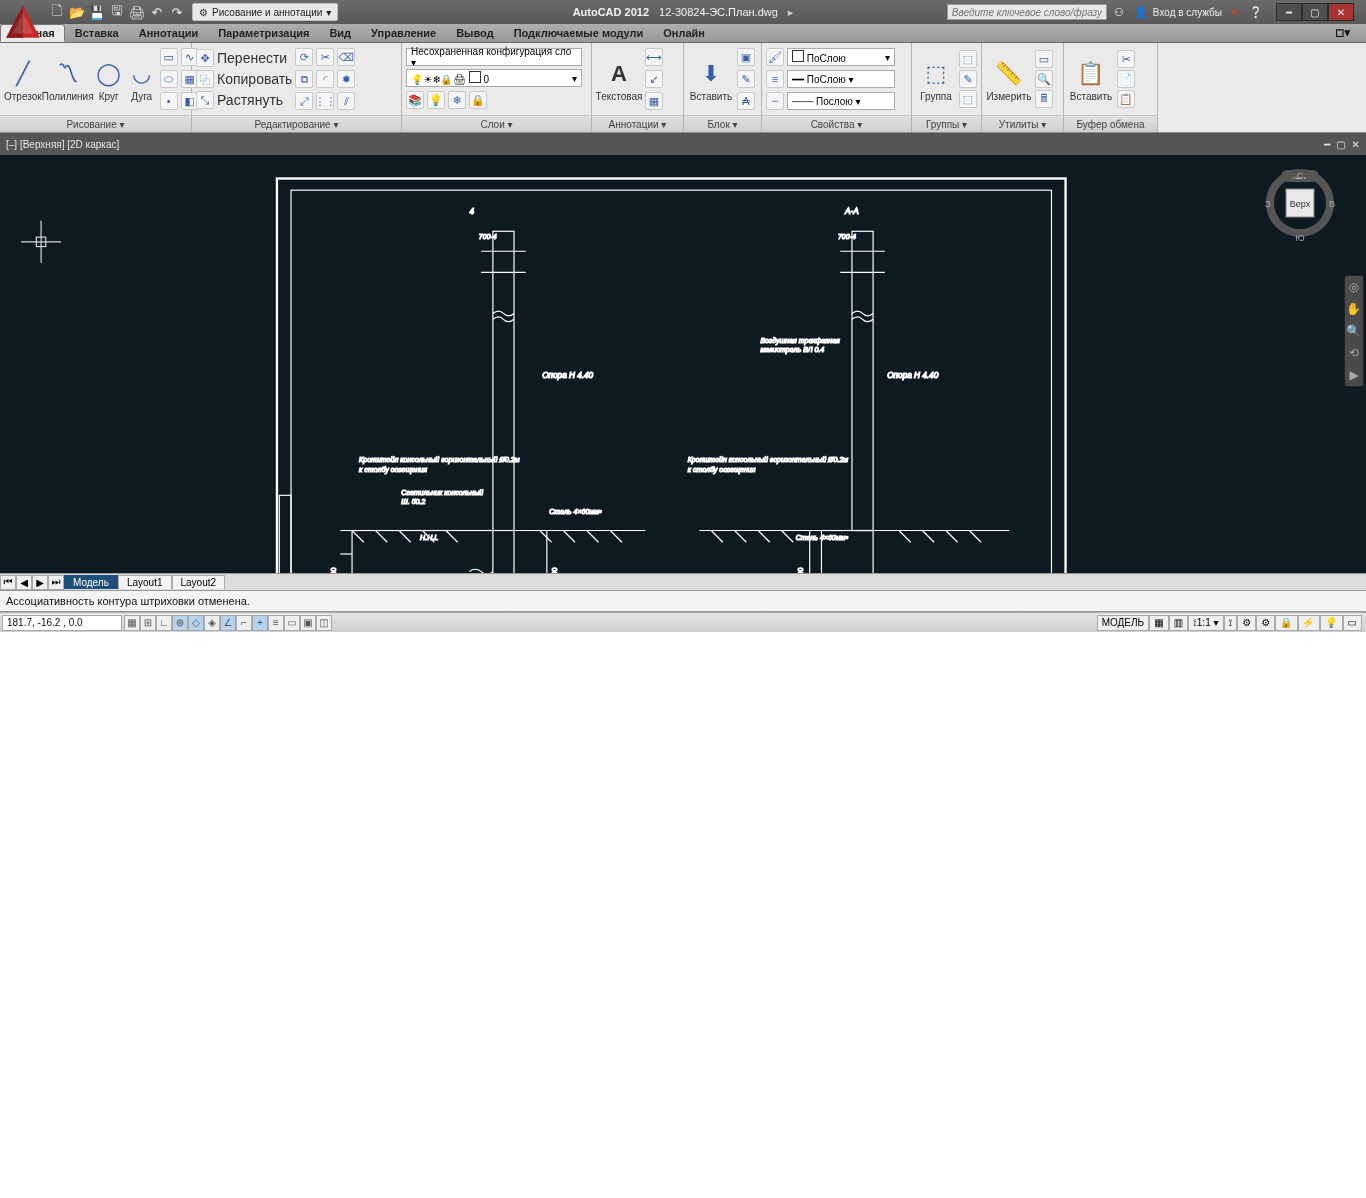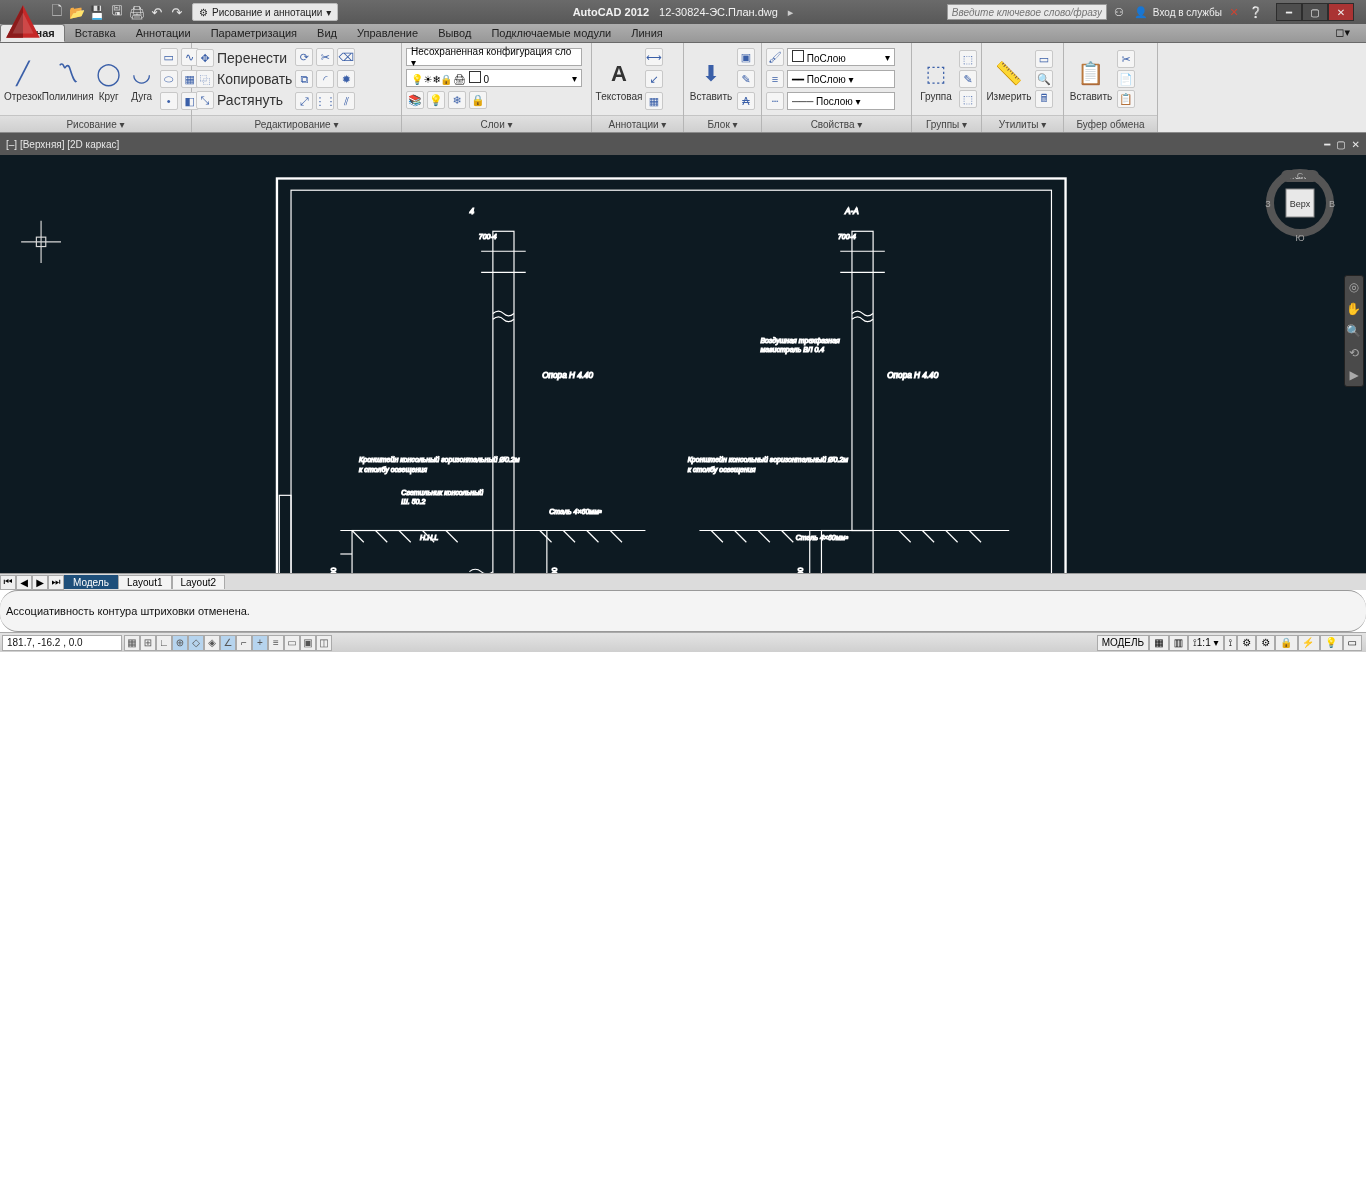--- a/index.html
+++ b/index.html
@@ -13,21 +13,21 @@
 .title-doc { color:#f2f2f2; }
 .title-right { margin-left:auto; display:flex; align-items:center; gap:2px; padding-right:12px; }
 .search-input { background:#e8e8e8; color:#888; border:1px solid #999; height:16px; padding:0 4px; font-size:10px; font-style:italic; width:160px; }
 .tiny { width:20px; height:16px; display:flex; align-items:center; justify-content:center; color:#eee; font-size:11px; }
 .winbtns { display:flex; margin-left:8px; }
 .winbtn { width:26px; height:18px; background:#4e4e4e; border:1px solid #2d2d2d; display:flex; align-items:center; justify-content:center; color:#eee; font-size:10px; }
 .winbtn.close { background:#a33; }
 .app-logo { width:42px; height:42px; position:absolute; left:2px; top:2px; z-index:20; }
 .app-logo svg { width:100%; height:100%; }
 .tabs { height:19px; background:linear-gradient(#aeaeae,#989898); display:flex; align-items:flex-end; gap:0; border-bottom:1px solid #6a6a6a; }
-.tab { padding:2px 9px; font-size:11px; color:#222; border:1px solid transparent; }
+.tab { padding:2px 9px; font-size:11px; color:#222; border:1px solid transparent;font-weight:bold; }
 .tab.active { background:#eaeaea; border-radius:3px 3px 0 0; border-color:#777 #777 #eaeaea; font-weight:600; }
 .tab.col { margin-left:auto; margin-right:6px; color:#111; }
 .ribbon { height:90px; background:#eaeaea; border-bottom:1px solid #8a8a8a; display:flex; }
 .panel { border-right:1px solid #b5b5b5; display:flex; flex-direction:column; }
 .panel-body { flex:1; display:flex; align-items:center; padding:2px 4px; gap:3px; }
 .panel-title { height:17px; background:linear-gradient(#e0e0e0,#cfcfcf); border-top:1px solid #c4c4c4; font-size:10px; color:#444; display:flex; align-items:center; justify-content:center; gap:3px; }
 .big-tool { width:46px; display:flex; flex-direction:column; align-items:center; gap:2px; padding-top:2px; }
 .big-tool .ic { width:30px; height:30px; display:flex; align-items:center; justify-content:center; font-size:22px; color:#3a5fa8; }
 .big-tool .lbl { font-size:10px; color:#333; }
 .col { display:flex; flex-direction:column; gap:2px; }
@@ -41,21 +41,21 @@
 .vp-header .r { display:flex; gap:6px; }
 .canvas { position:relative; background:#0d1a22; height:418px; overflow:hidden; }
 .canvas svg { position:absolute; inset:0; }
 .viewcube { position:absolute; right:26px; top:12px; width:80px; height:84px; }
 .navbar { position:absolute; right:2px; top:120px; width:20px; background:#4a4a4a; border:1px solid #222; border-radius:3px; padding:4px 0; display:flex; flex-direction:column; gap:8px; align-items:center; }
 .navbar span { color:#aaa; font-size:12px; }
 .sheet-tabs { height:17px; background:#dcdcdc; display:flex; align-items:center; border-top:1px solid #999; }
 .stb { width:16px; height:15px; border:1px solid #aaa; background:#f0f0f0; display:flex; align-items:center; justify-content:center; font-size:10px; }
 .stab { padding:1px 8px; font-size:10px; background:#f4f4f4; border:1px solid #aaa; border-bottom:none; }
 .stab.active { background:#1e4f7a; color:#fff; border-color:#1e4f7a; }
-.cmd { background:#f4f4f4; border-top:1px solid #999; border-bottom:1px solid #999; font-family:Consolas,monospace; font-size:11px; padding:14px 6px; color:#111;border-radius:18px; }
+.cmd { background:#f4f4f4; border-top:1px solid #999; border-bottom:1px solid #999; font-family:Consolas,monospace; font-size:11px; padding:4px 6px; color:#111; }
 .cmd .prompt { border-top:1px solid #ccc; margin-top:2px; padding-top:2px; }
 .status { height:20px; background:linear-gradient(#e4e4e4,#cfcfcf); border-top:1px solid #aaa; display:flex; align-items:center; font-size:10px; }
 .coords { width:120px; padding:0 4px; background:#fff; border:1px solid #aaa; height:16px; line-height:14px; color:#111; margin-left:2px; }
 .sb-btns { display:flex; margin-left:2px; }
 .sb { width:16px; height:16px; border:1px solid #aaa; background:#efefef; display:flex; align-items:center; justify-content:center; font-size:10px; color:#555; }
 .sb.on { background:#b6d4ee; }
 .status .right { margin-left:auto; display:flex; align-items:center; gap:0; margin-right:4px; }
 .sr { height:16px; border:1px solid #aaa; padding:0 4px; display:flex; align-items:center; background:#efefef; font-size:10px; }
 </style>
 </head>
@@ -102,21 +102,21 @@
 
 <div class="tabs">
   <div class="tab active">Главная</div>
   <div class="tab">Вставка</div>
   <div class="tab">Аннотации</div>
   <div class="tab">Параметризация</div>
   <div class="tab">Вид</div>
   <div class="tab">Управление</div>
   <div class="tab">Вывод</div>
   <div class="tab">Подключаемые модули</div>
-  <div class="tab">Линия</div>
+  <div class="tab">Онлайн</div>
   <div class="tab col">◻▾</div>
 </div>
 
 <div class="ribbon">
 
   <div class="panel" style="width:192px">
     <div class="panel-body">
       <div class="big-tool">
           <div class="ic">╱</div>
           <div class="lbl">Отрезок</div>

